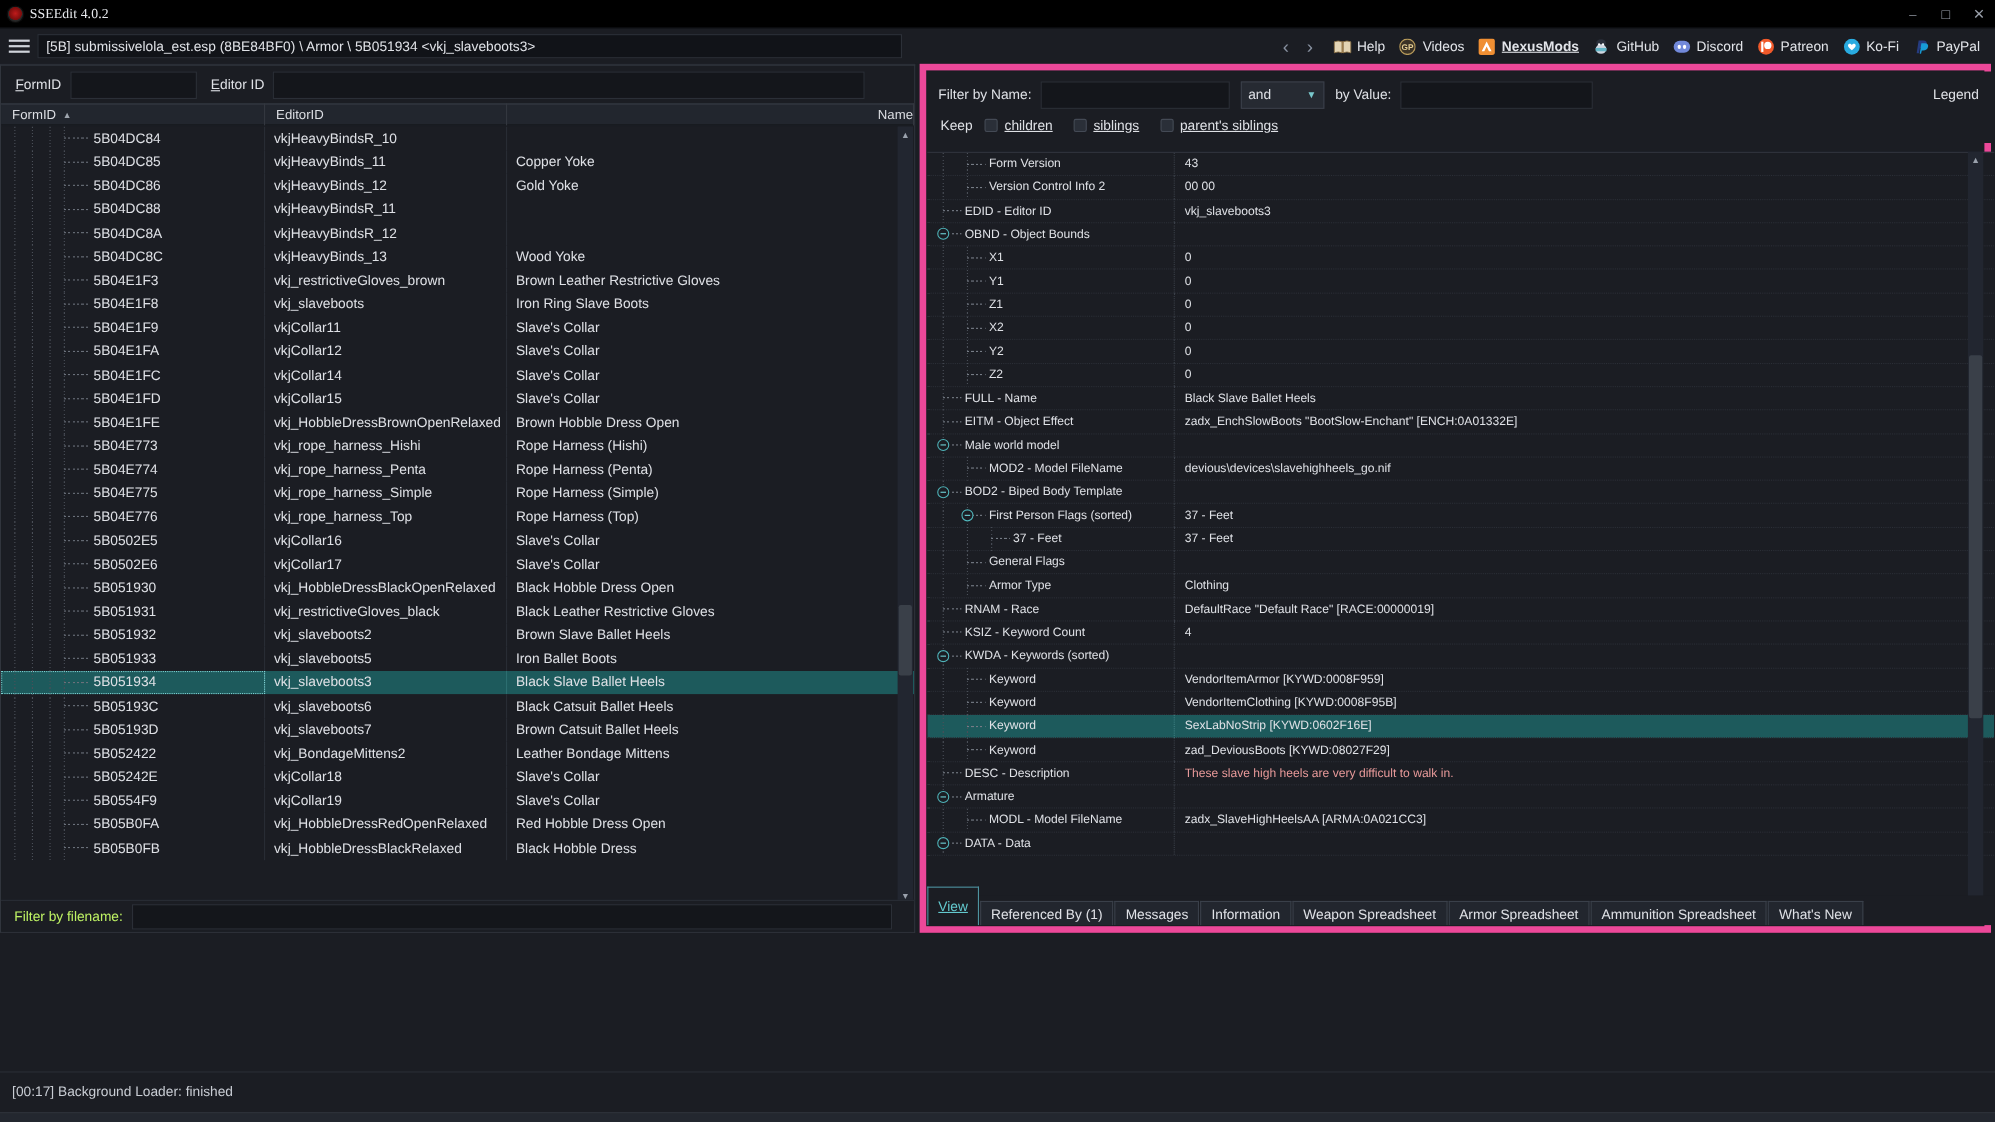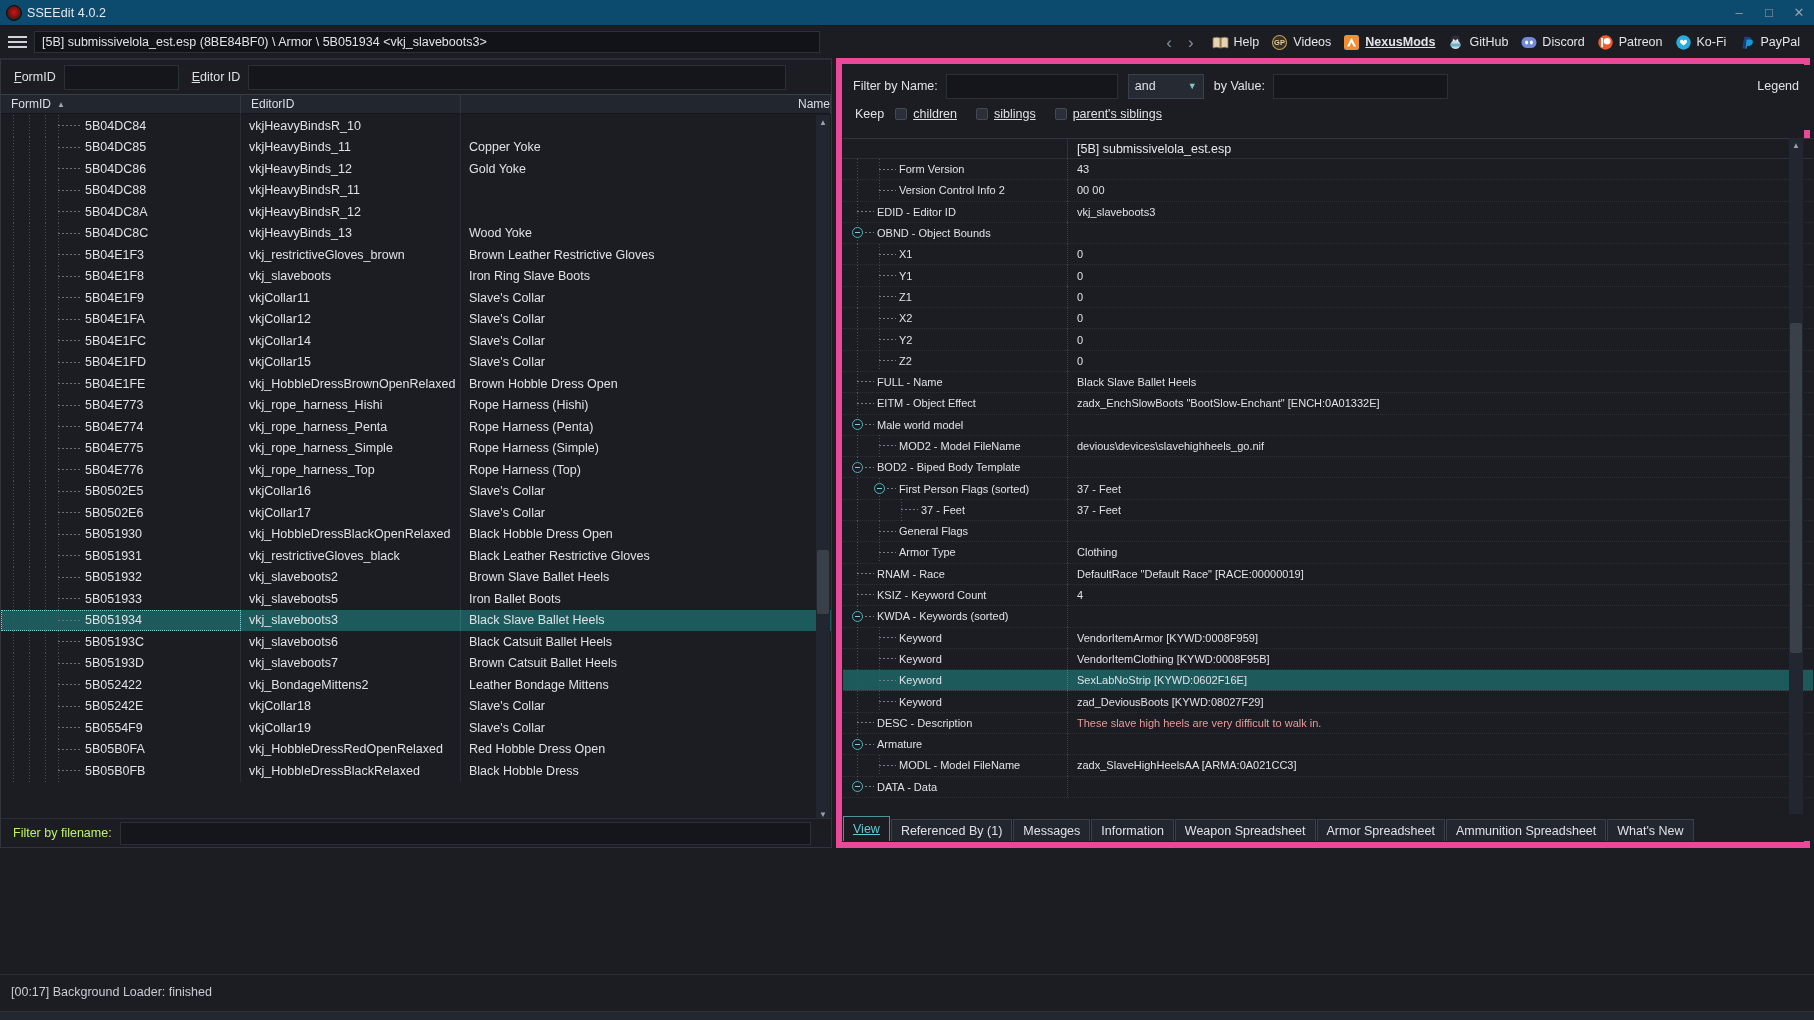--- a/index.html
+++ b/index.html
@@ -8,22 +8,23 @@
     background: #1b1d23;
     font-family: "Liberation Sans", sans-serif;
     color: #d6d8dd;
     overflow: hidden;
   }
   .app { position: relative; width: 1814px; height: 1020px; background: #1b1d23; }
 
   
   .titlebar {
     position: absolute; left: 0; top: 0; width: 1814px; height: 26px;
-    background: #0c4a6e; display: flex; align-items: center;
+    background: #000000; display: flex; align-items: center;
     border-bottom: 1px solid #15171c;
+    font-family: Liberation Serif, serif;
   }
   .titlebar .app-icon {
     width: 16px; height: 16px; margin-left: 6px; margin-right: 5px;
     border-radius: 50%;
     background: radial-gradient(circle at 50% 45%, #c01b1b 0%, #7a0d0d 55%, #2a2a2a 58%, #111 100%);
     border: 1px solid #0c0c0c; flex: none;
   }
   .titlebar .title { font-size: 12.5px; color: #e6e8ec; letter-spacing: .1px; }
   .win-btns { margin-left: auto; display: flex; align-items: center; }
   .win-btn {
@@ -156,21 +157,21 @@
   .desc-val { color: #e89a9a; }
 
   .rvscroll { position: absolute; right: 1px; top: 74px; width: 14px; height: 686px;
     background: #222630; display: flex; flex-direction: column; align-items: center; }
 
   .tabbar { position: absolute; left: 1px; bottom: 1px; width: 970px; height: 27px;
     display: flex; align-items: flex-end; background: #1b1d23; }
   .tab { height: 22px; padding: 0 9px; display: flex; align-items: center; font-size: 12.5px;
     color: #dfe1e6; background: #22262e; border: 1px solid #3a404a; border-bottom: none;
     margin-right: 1px; }
-  .tab.active { background: #1b1d23; color: #63c9ce; height: 25px; border-color: #4e93a0; text-decoration: underline; }
+  .tab.active { background: #1b1d23; color: #63c9ce; height: 35px; border-color: #4e93a0; text-decoration: underline; }
 
   
   .statusbar { position: absolute; left: 0; bottom: 0; width: 1814px; height: 46px;
     background: #1b1d23; border-top: 1px solid #2a2e36; }
   .statusbar .msg { position: absolute; left: 11px; top: 10px; font-size: 12.5px; color: #c8ccd3; }
   .statusbar .strip { position: absolute; left: 0; bottom: 0; width: 1814px; height: 9px;
     background: #23272f; border-top: 1px solid #2e323a; }
 </style>
 </head>
 <body>
@@ -696,24 +697,20 @@
           <span class="t">siblings</span>
         </label>
         <label class="chkitem">
           <span class="chk"></span>
           <span class="t">parent's siblings</span>
         </label>
       </div>
     </div>
 
     <div class="tree">
-      <div class="theadrow">
-        <div class="k"></div>
-        <div class="v">[5B] submissivelola_est.esp</div>
-      </div>
       <div id="tree-rows">
           <div class="trow">
             <div class="k">
               <span class="vline" style="left: 14px;"></span>
               <span class="vline" style="left: 36px;"></span>
               <span class="dash" style="left: 36px;"></span>
               <span class="klabel" style="margin-left: 56px;">Form Version</span>
             </div>
             <div class="v">43</div>
           </div>

